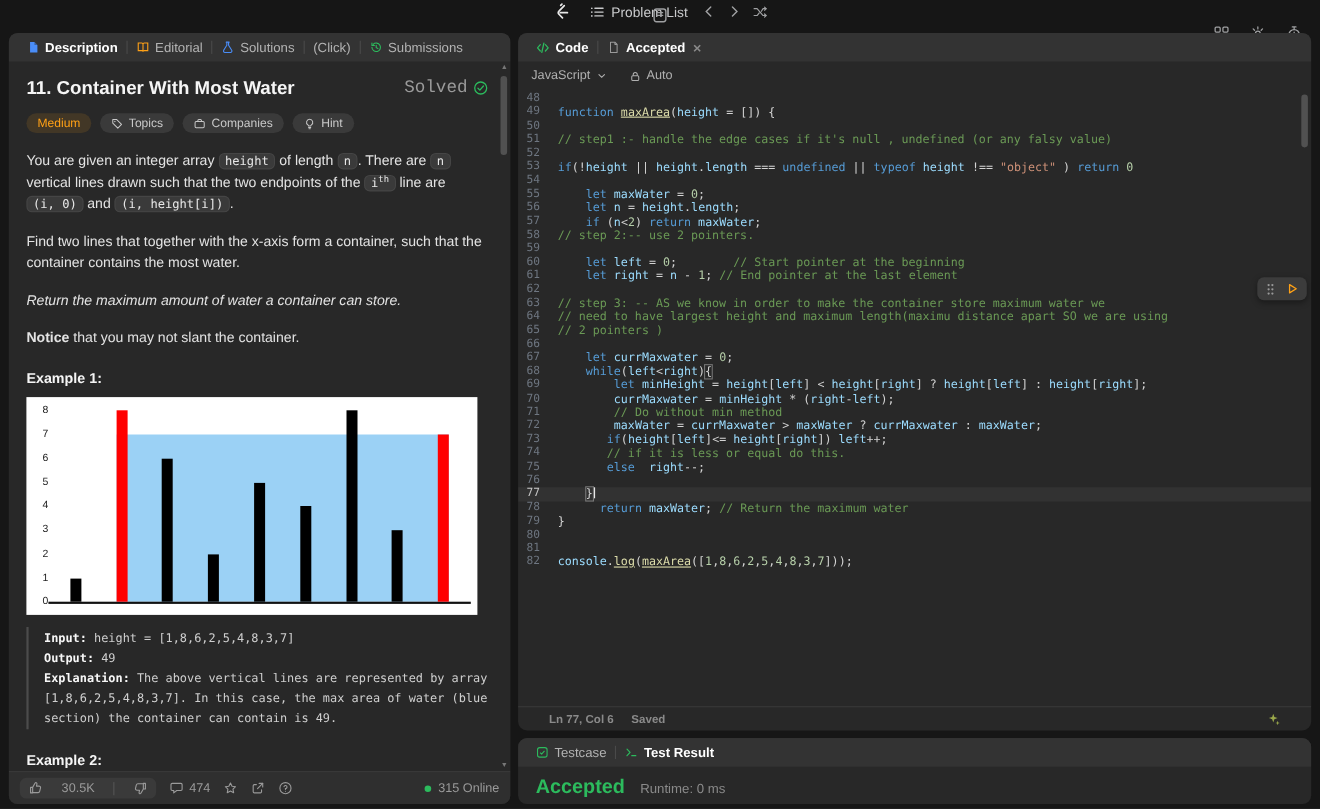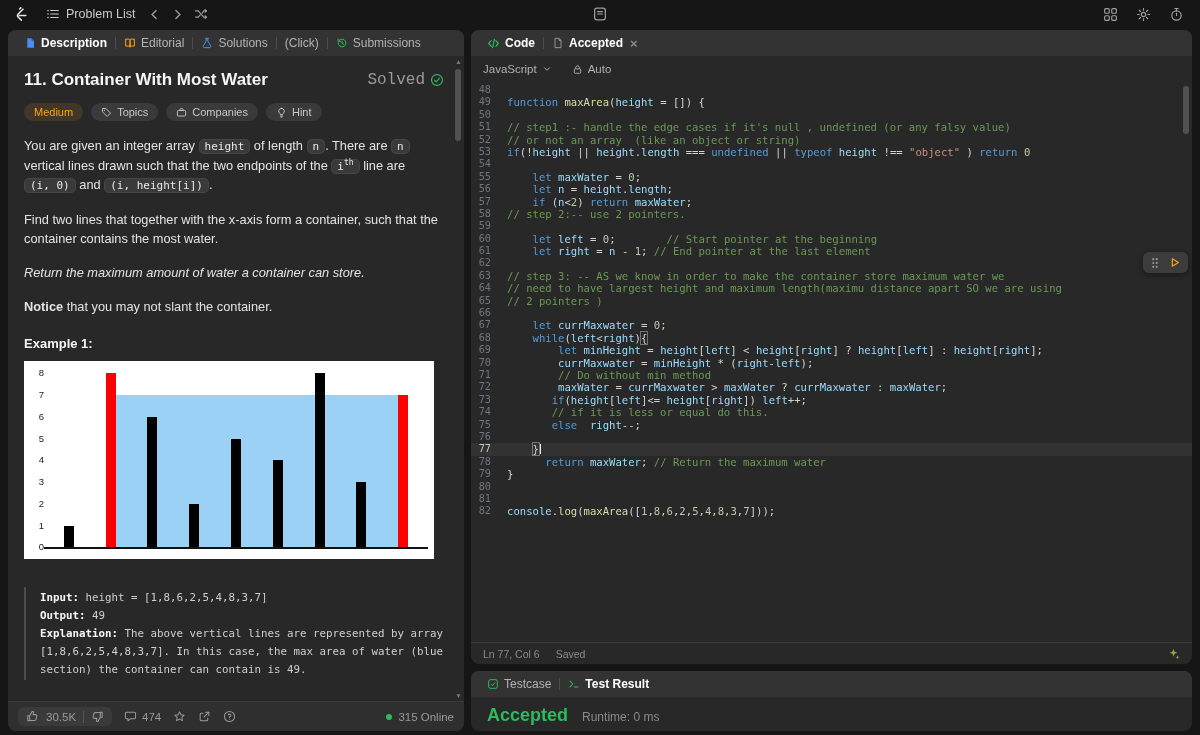--- a/index.html
+++ b/index.html
@@ -1,21 +1,21 @@
 <!DOCTYPE html>
 <html style="--accent_green: #2cbb5d; --medium_orange: #ffa116; --kw: #569cd6; --comment: #6a9955; --string: #ce9178; --number: #b5cea8; --variable: #9cdcfe; --func: #dcdcaa; --plain: #d4d4d4;"><head>
 <meta charset="utf-8">
 <style>
   * { margin:0; padding:0; box-sizing:border-box; }
   html,body { width:1200px; height:735px; overflow:hidden; }
   body { background:#161616; font-family:"Liberation Sans",sans-serif; color:#e8e8e8; font-size:13px; }
   svg { display:block; }
 
   
-  .topbar { height:28px; display:flex; align-items:center; padding:0 10px; position:relative; color:#9fa0a2; }
+  .topbar { height:28px; display:flex; align-items:center; padding:0 10px; position:relative; color:#9fa0a2;flex-direction:column; }
   .tb-left, .tb-right { display:flex; align-items:center; gap:6px; }
   .tb-right { margin-left:auto; gap:14px; padding-right:4px; }
   .tb-center { position:absolute; left:50%; top:0; transform:translateX(-50%); height:28px; display:flex; align-items:center; }
   .tb-btn { display:flex; align-items:center; gap:6px; background:none; border:0; color:#c9cacc; font-size:12.5px; font-family:inherit; cursor:pointer; padding:3px 5px; border-radius:5px; }
   .tb-ic { display:flex; align-items:center; justify-content:center; color:#9fa0a2; background:none; border:0; cursor:pointer; padding:2px; border-radius:5px; }
   .tb-logo { color:#e8e8e8; margin-right:4px; }
 
   
   .workspace { position:absolute; top:30px; left:8px; right:8px; bottom:4px; display:flex; gap:7px; }
   .panel { background:#282828; border-radius:8px; overflow:hidden; display:flex; flex-direction:column; position:relative; }
@@ -41,24 +41,24 @@
   .desc-text p { margin-top:15px; font-size:12.8px; line-height:1.5; color:#e3e3e3; }
   .desc-text .em { font-style:italic; }
   code.inl { background:#3a3a3a; border:1px solid rgba(255,255,255,0.06); border-radius:5px; padding:0 5px; font-family:"DejaVu Sans Mono",monospace; font-size:11px; color:#e8e8e8; white-space:nowrap; }
   code.inl sup { font-size:8px; }
   .ex-label { margin-top:20px; font-weight:700; font-size:13px; color:#f5f5f5; }
   .chart-box { margin-top:10px; width:410px; height:198px; background:#ffffff; position:relative; }
   .chart-box .ytick { position:absolute; left:2px; width:18px; text-align:right; font-size:9.5px; color:#222; line-height:10px; }
   .chart-box .bar { position:absolute; }
   .chart-box .water { position:absolute; }
   .chart-box .baseline { position:absolute; background:#111; }
-  .ex-block { margin-top:28px; border-left:2px solid #4c4c4c; padding:2px 0 2px 14px; font-family:"DejaVu Sans Mono",monospace; font-size:10.8px; line-height:1.65; color:#cfcfcf; white-space:pre-wrap; }
+  .ex-block { margin-top:11px; border-left:2px solid #4c4c4c; padding:2px 0 2px 14px; font-family:"DejaVu Sans Mono",monospace; font-size:10.8px; line-height:1.65; color:#cfcfcf; white-space:pre-wrap; }
   .ex-block b { color:#f7f7f7; font-weight:700; }
   .desc-footer { flex:none; height:30px; border-top:1px solid #3a3a3a; background:#2f2f2f; display:flex; align-items:center; padding:0 10px; gap:12px; color:#9a9a9a; font-size:11.5px; }
-  .like-chip { display:flex; align-items:center; gap:7px; background:#3a3a3a; border-radius:6px; padding:3px 8px; cursor:pointer; }
+  .like-chip { display:flex; align-items:center; gap:17px; background:#3a3a3a; border-radius:6px; padding:3px 8px; cursor:pointer; }
   .like-chip .vdiv { background:#555; }
   .foot-item { display:flex; align-items:center; gap:5px; cursor:pointer; }
   .online { margin-left:auto; display:flex; align-items:center; gap:6px; color:#9a9a9a; }
   .dot-green { width:6px; height:6px; border-radius:50%; background:var(--accent_green,#2cbb5d); }
 
   
   .vscroll { position:absolute; width:9px; }
   .vscroll .thumb { position:absolute; left:1px; width:6px; background:#515151; border-radius:3px; cursor:pointer; }
   .vscroll .sarr { position:absolute; left:0; width:9px; text-align:center; font-size:6.5px; color:#777; cursor:pointer; }
   .left-scroll { right:1px; top:28px; bottom:32px; }
@@ -73,24 +73,24 @@
   .code-line { display:flex; height:12.4px; line-height:12.4px; white-space:pre; }
   .code-line.active { background:rgba(255,255,255,0.05); }
   .code-line .ln { flex:none; width:36px; text-align:right; padding-right:16px; color:#6e7681; font-size:10.2px; }
   .code-line.active .ln { color:#c6c6c6; }
   .tk-p, .tk-o { color:var(--plain,#d4d4d4); }
   .tk-k { color:var(--kw,#569cd6); }
   .tk-c { color:var(--comment,#6a9955); }
   .tk-s { color:var(--string,#ce9178); }
   .tk-n { color:var(--number,#b5cea8); }
   .tk-v { color:var(--variable,#9cdcfe); }
-  .tk-f { color:var(--func,#dcdcaa); }
+  .tk-f { color:var(--func,#dcdcaa);text-decoration:underline; }
   .tk-b { color:var(--plain,#d4d4d4); outline:1px solid rgba(255,255,255,0.35); }
   .caret { display:inline-block; width:1.5px; height:10px; background:#e8e8e8; vertical-align:-1px; margin-left:1px; }
-  .ed-status { flex:none; height:22px; border-top:1px solid #3a3a3a; display:flex; align-items:center; padding:0 12px; gap:16px; font-size:10.5px; color:#8a8a8a; }
+  .ed-status { flex:none; height:22px; border-top:1px solid #3a3a3a; display:flex; align-items:center; padding:0 28px; gap:16px; font-size:10.5px; color:#8a8a8a;font-weight:bold; }
   .ed-status .right { margin-left:auto; display:flex; align-items:center; }
   .run-float { position:absolute; right:4px; top:222px; background:#3c3c3c; border-radius:6px; padding:4px 7px; display:flex; align-items:center; gap:8px; box-shadow:0 2px 6px rgba(0,0,0,0.4); }
 
   
   .result-panel { flex:1; min-height:0; }
   .res-body { flex:1; overflow:hidden; padding:8px 16px 0 16px; }
   .res-status-row { display:flex; align-items:baseline; gap:14px; }
   .res-status { color:var(--accent_green,#2cbb5d); font-size:18px; font-weight:700; }
   .res-runtime { color:#8a8a8a; font-size:12px; }
   .case-row { margin-top:10px; display:flex; align-items:center; gap:12px; }
@@ -407,21 +407,21 @@
           <span>Auto</span>
         </span>
       </div>
 
       <div class="code-area">
         <div>
             <div class="code-line"><span class="ln">48</span><span class="lc"></span></div>
             <div class="code-line"><span class="ln">49</span><span class="lc"><span class="tk-k">function</span><span class="tk-p"> </span><span class="tk-f">maxArea</span><span class="tk-p">(</span><span class="tk-v">height</span><span class="tk-p"> = []) {</span></span></div>
             <div class="code-line"><span class="ln">50</span><span class="lc"></span></div>
             <div class="code-line"><span class="ln">51</span><span class="lc"><span class="tk-c">// step1 :- handle the edge cases if it's null , undefined (or any falsy value)</span></span></div>
-            <div class="code-line"><span class="ln">52</span><span class="lc"><span class="tk-c">// or not an array  (like an object or string)</span></span></div>
+            <div class="code-line"><span class="ln">52</span></div>
             <div class="code-line"><span class="ln">53</span><span class="lc"><span class="tk-k">if</span><span class="tk-p">(!</span><span class="tk-v">height</span><span class="tk-p"> </span><span class="tk-o">||</span><span class="tk-p"> </span><span class="tk-v">height</span><span class="tk-p">.</span><span class="tk-v">length</span><span class="tk-p"> </span><span class="tk-o">===</span><span class="tk-p"> </span><span class="tk-k">undefined</span><span class="tk-p"> </span><span class="tk-o">||</span><span class="tk-p"> </span><span class="tk-k">typeof</span><span class="tk-p"> </span><span class="tk-v">height</span><span class="tk-p"> </span><span class="tk-o">!==</span><span class="tk-p"> </span><span class="tk-s">"object"</span><span class="tk-p"> ) </span><span class="tk-k">return</span><span class="tk-p"> </span><span class="tk-n">0</span></span></div>
             <div class="code-line"><span class="ln">54</span><span class="lc"></span></div>
             <div class="code-line"><span class="ln">55</span><span class="lc"><span class="tk-p">    </span><span class="tk-k">let</span><span class="tk-p"> </span><span class="tk-v">maxWater</span><span class="tk-p"> </span><span class="tk-o">=</span><span class="tk-p"> </span><span class="tk-n">0</span><span class="tk-p">;</span></span></div>
             <div class="code-line"><span class="ln">56</span><span class="lc"><span class="tk-p">    </span><span class="tk-k">let</span><span class="tk-p"> </span><span class="tk-v">n</span><span class="tk-p"> </span><span class="tk-o">=</span><span class="tk-p"> </span><span class="tk-v">height</span><span class="tk-p">.</span><span class="tk-v">length</span><span class="tk-p">;</span></span></div>
             <div class="code-line"><span class="ln">57</span><span class="lc"><span class="tk-p">    </span><span class="tk-k">if</span><span class="tk-p"> (</span><span class="tk-v">n</span><span class="tk-o">&lt;</span><span class="tk-n">2</span><span class="tk-p">) </span><span class="tk-k">return</span><span class="tk-p"> </span><span class="tk-v">maxWater</span><span class="tk-p">;</span></span></div>
             <div class="code-line"><span class="ln">58</span><span class="lc"><span class="tk-c">// step 2:-- use 2 pointers.</span></span></div>
             <div class="code-line"><span class="ln">59</span><span class="lc"></span></div>
             <div class="code-line"><span class="ln">60</span><span class="lc"><span class="tk-p">    </span><span class="tk-k">let</span><span class="tk-p"> </span><span class="tk-v">left</span><span class="tk-p"> </span><span class="tk-o">=</span><span class="tk-p"> </span><span class="tk-n">0</span><span class="tk-p">;        </span><span class="tk-c">// Start pointer at the beginning</span></span></div>
             <div class="code-line"><span class="ln">61</span><span class="lc"><span class="tk-p">    </span><span class="tk-k">let</span><span class="tk-p"> </span><span class="tk-v">right</span><span class="tk-p"> </span><span class="tk-o">=</span><span class="tk-p"> </span><span class="tk-v">n</span><span class="tk-p"> </span><span class="tk-o">-</span><span class="tk-p"> </span><span class="tk-n">1</span><span class="tk-p">; </span><span class="tk-c">// End pointer at the last element</span></span></div>
             <div class="code-line"><span class="ln">62</span><span class="lc"></span></div>

